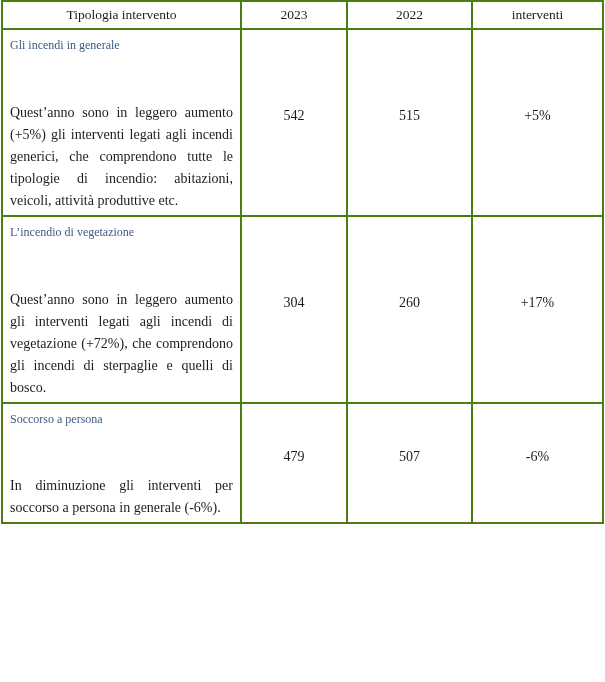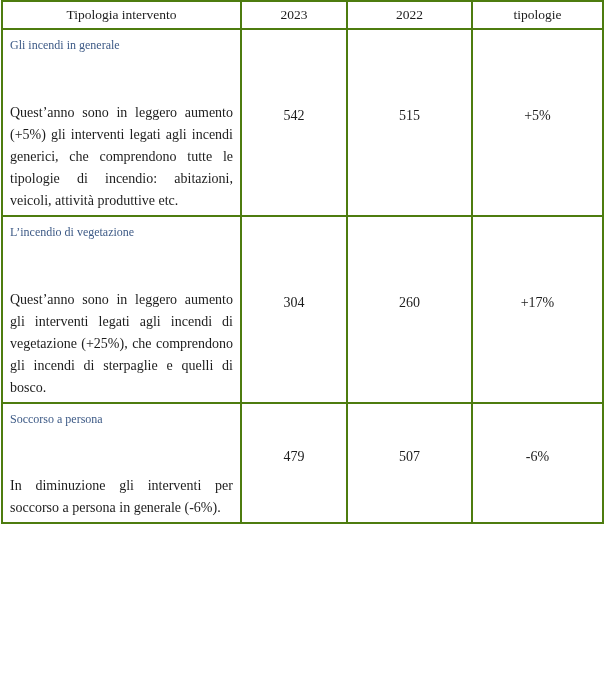--- a/index.html
+++ b/index.html
@@ -76,37 +76,37 @@
     <col class="c-tip">
       <col class="c-2023">
       <col class="c-2022">
       <col class="c-var">
   </colgroup>
   <thead>
     <tr class="hrow">
       <th>Tipologia intervento</th>
       <th>2023</th>
       <th>2022</th>
-      <th>tipologie</th>
+      <th>interventi</th>
     </tr>
   </thead>
   <tbody>
     <tr class="row-0">
       <td class="desc">
         <div class="row-title">Gli incendi in generale</div>
         <div class="row-body">Quest’anno sono in leggero aumento (+5%) gli interventi legati agli incendi generici, che comprendono tutte le tipologie di incendio: abitazioni, veicoli, attività produttive etc.</div>
       </td>
       <td class="num">542</td>
       <td class="num">515</td>
       <td class="num">+5%</td>
     </tr>
     <tr class="row-1">
       <td class="desc">
         <div class="row-title">L’incendio di vegetazione</div>
-        <div class="row-body">Quest’anno sono in leggero aumento gli interventi legati agli incendi di vegetazione (+25%), che comprendono gli incendi di sterpaglie e quelli di bosco.</div>
+        <div class="row-body">Quest’anno sono in leggero aumento gli interventi legati agli incendi di vegetazione (+72%), che comprendono gli incendi di sterpaglie e quelli di bosco.</div>
       </td>
       <td class="num">304</td>
       <td class="num">260</td>
       <td class="num">+17%</td>
     </tr>
     <tr class="row-2">
       <td class="desc">
         <div class="row-title">Soccorso a persona</div>
         <div class="row-body">In diminuzione gli interventi per soccorso a persona in generale (-6%).</div>
       </td>

